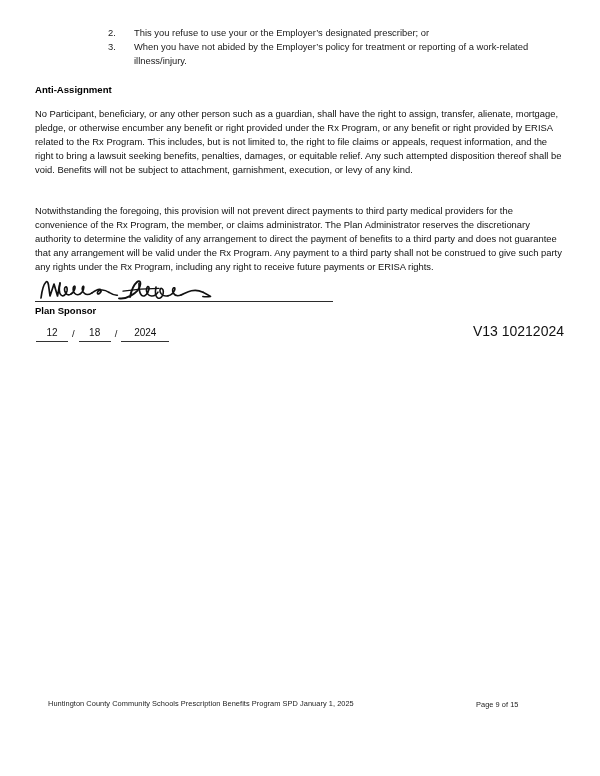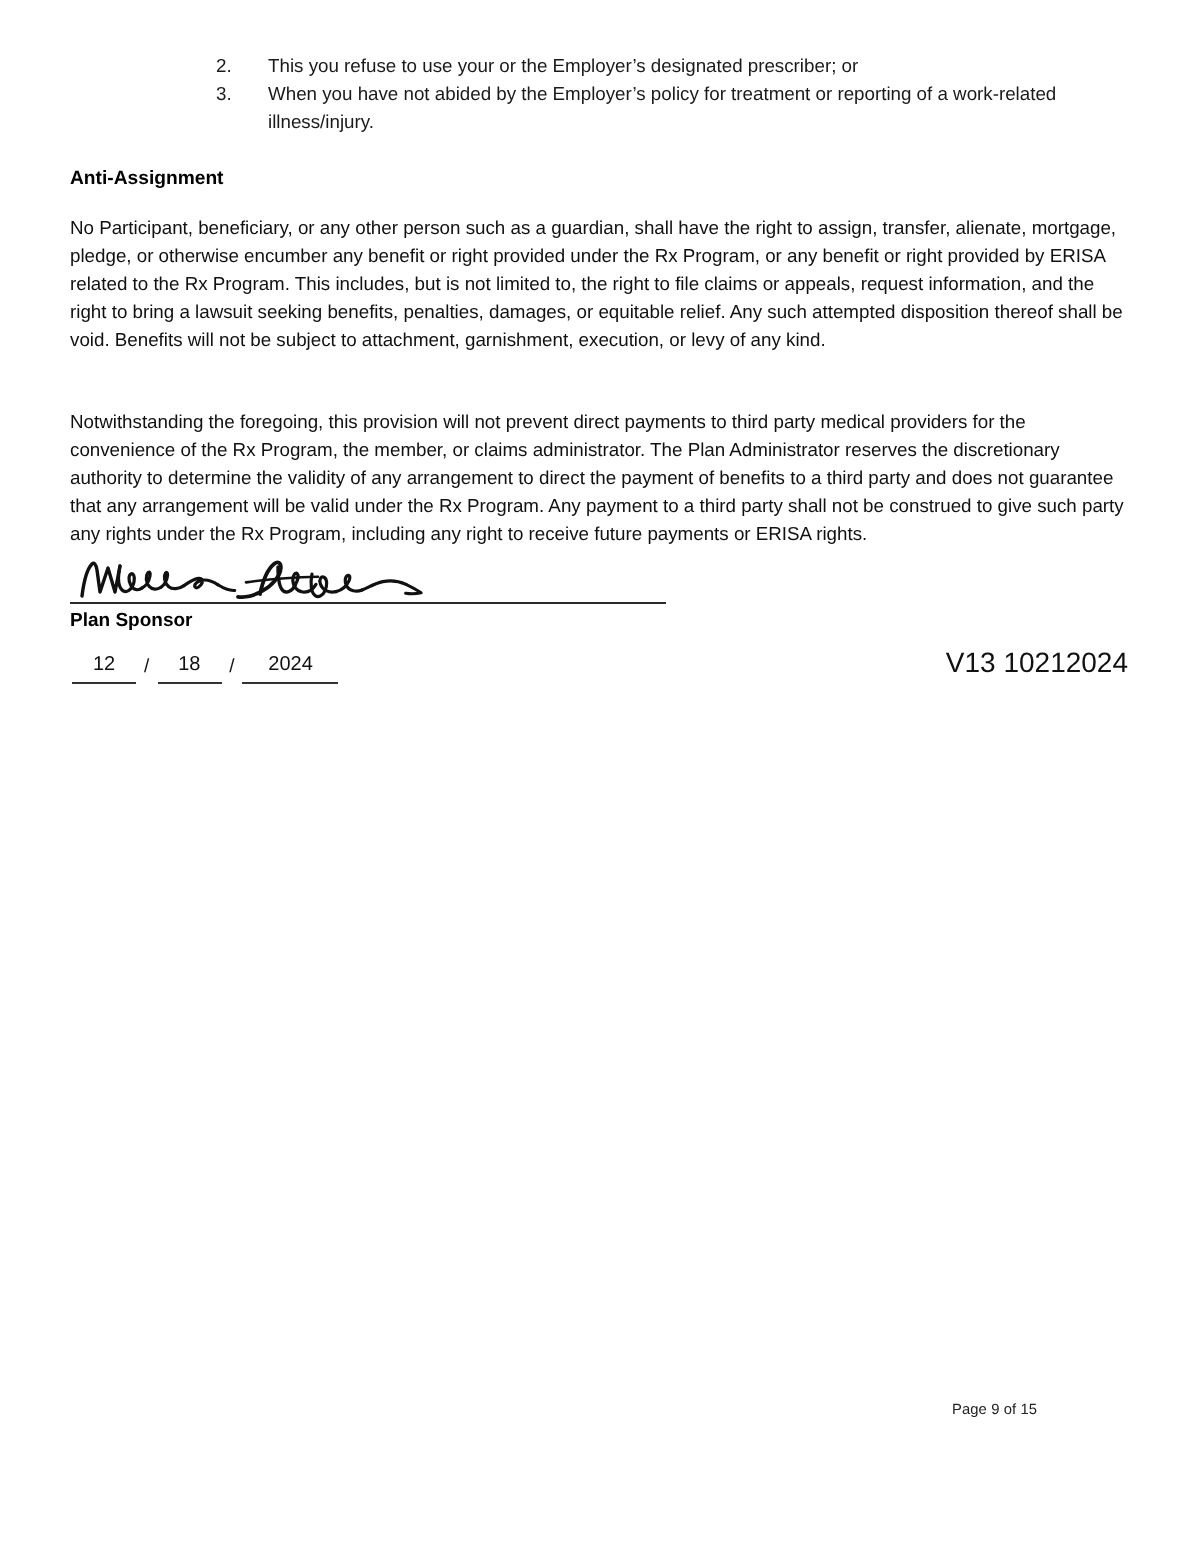--- a/index.html
+++ b/index.html
@@ -219,15 +219,16 @@
   <div class="date-row">
     <span class="date-field mm">12</span>
     <span class="date-sep">/</span>
     <span class="date-field dd">18</span>
     <span class="date-sep">/</span>
     <span class="date-field yyyy">2024</span>
   </div>
 
   <div class="version-stamp">V13 10212024</div>
 
+  <div class="footer-left">Huntington County Community Schools Prescription Benefits Program SPD January 1, 2025</div>
   <div class="footer-right">Page  9 of 15</div>
 
 </div>
 
 </body></html>

